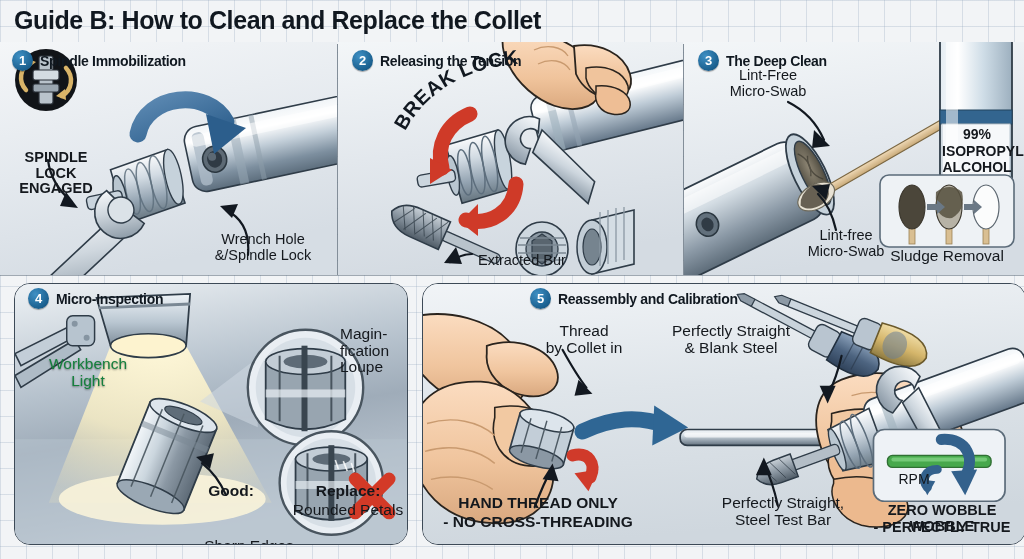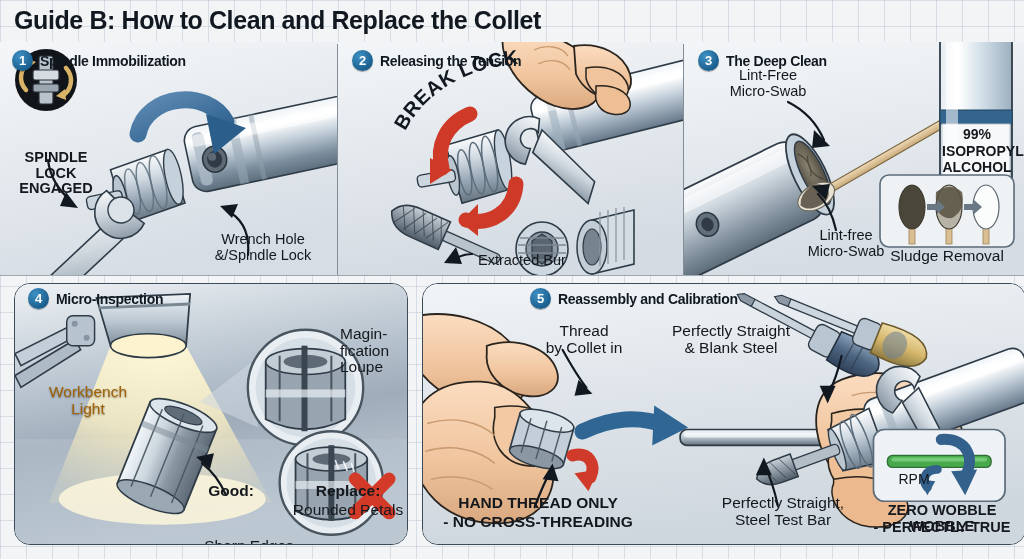--- a/index.html
+++ b/index.html
@@ -41,21 +41,21 @@
   .vdiv { position: absolute; width: 1px; background: #5d6c7a; opacity: .75; z-index: 30; }
   .hdiv { position: absolute; height: 1px; background: #5d6c7a; opacity: .55; z-index: 30; }
 
   
   .lbl { position: absolute; color: #14181d; line-height: 1.08; white-space: pre-line; z-index: 25; }
   .lbl.c { text-align: center; }
   .lbl-14 { font-size: 14.5px; }
   .lbl-15 { font-size: 15.5px; }
   .lbl-13 { font-size: 14px; }
   .bold { font-weight: bold; }
-  .white { color: #a16207; text-shadow: 0 1px 2px rgba(0,0,0,.45); margin-top: 28px; }
+  .white { color: #15803d; text-shadow: 0 1px 2px rgba(0,0,0,.45); }
 
   svg { display: block; overflow: visible; }
   .art { position: absolute; inset: 0; z-index: 10; }
   .fx  { position: absolute; inset: 0; z-index: 22; pointer-events: none; }
 </style>
 </head>
 <body>
 
 <div class="page">
 

